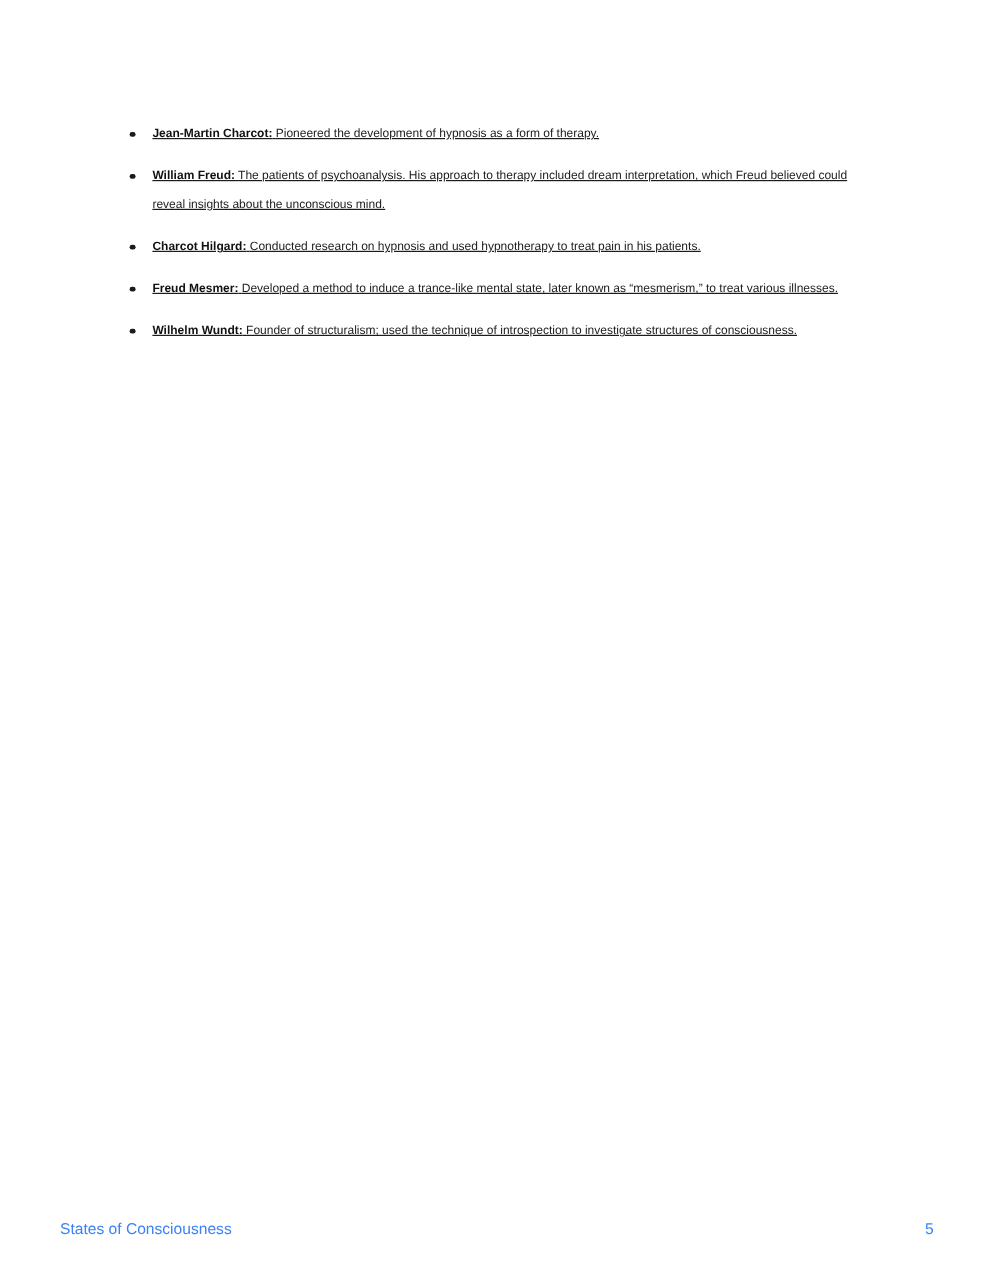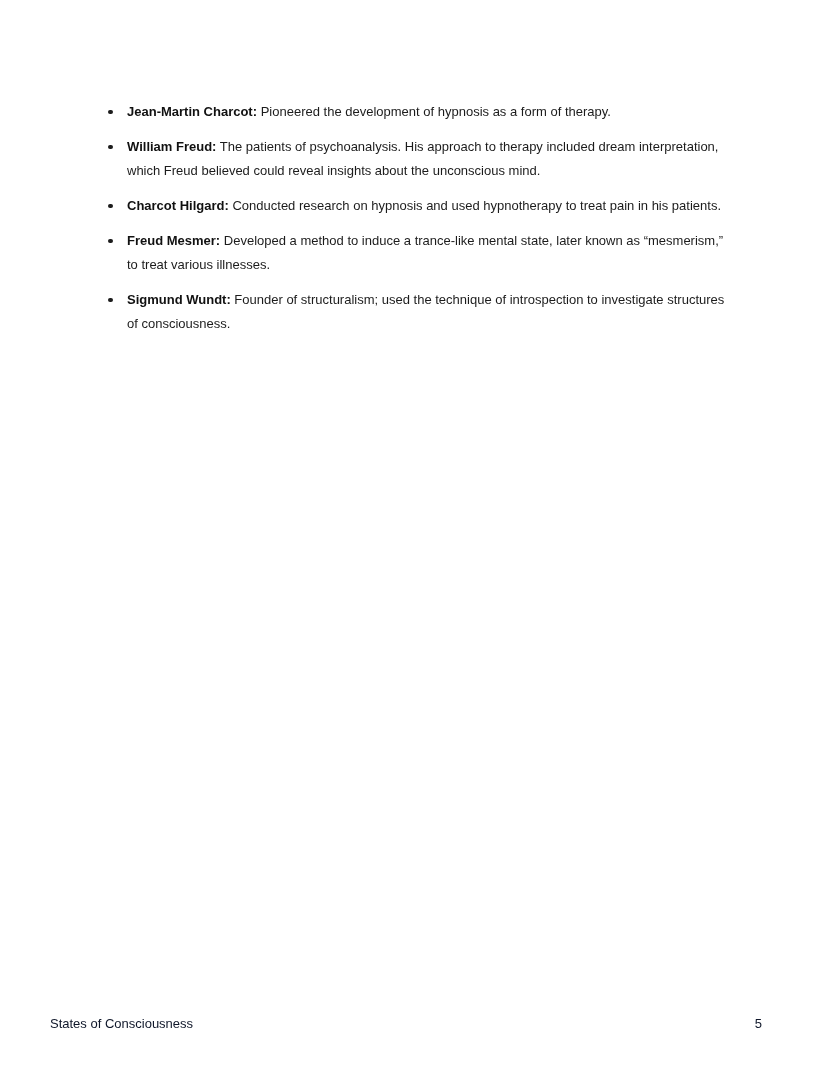--- a/index.html
+++ b/index.html
@@ -25,49 +25,50 @@
     position: absolute;
     top: 100px;
     left: 108px;
     width: 626px;
     list-style: none;
   }
   ul.people-list li {
     position: relative;
     padding-left: 19px;
     margin-bottom: 11px;
-    font-size: 13px;
+    font-size: 10px;
     line-height: 24px;
     color: #1c1c1c;
     text-align: left;
+    text-decoration: underline;
   }
   ul.people-list li .bullet-dot {
     position: absolute;
     left: 0;
     top: 9.5px;
     width: 4.5px;
     height: 4.5px;
     border-radius: 50%;
     background: #1c1c1c;
   }
   ul.people-list li strong {
     font-weight: bold;
     color: #111111;
   }
   .footer {
     position: absolute;
     left: 0;
-    right: 16px;
+    right: 0;
     bottom: 40px;
     padding: 0 50px 0 50px;
     display: flex;
     justify-content: space-between;
     align-items: baseline;
     font-size: 13px;
-    color: #0f172a;
+    color: #3b82f6;
   }
 </style>
 </head>
 <body>
 
 <div class="page">
 
   <ul class="people-list">
     <li>
       <span class="bullet-dot"></span>
@@ -84,21 +85,21 @@
       <strong>Charcot Hilgard:</strong>
       <span>Conducted research on hypnosis and used hypnotherapy to treat pain in his patients.</span>
     </li>
     <li>
       <span class="bullet-dot"></span>
       <strong>Freud Mesmer:</strong>
       <span>Developed a method to induce a trance-like mental state, later known as “mesmerism,” to treat various illnesses.</span>
     </li>
     <li>
       <span class="bullet-dot"></span>
-      <strong>Sigmund Wundt:</strong>
+      <strong>Wilhelm Wundt:</strong>
       <span>Founder of structuralism; used the technique of introspection to investigate structures of consciousness.</span>
     </li>
   </ul>
 
   <div class="footer">
     <span>States of Consciousness</span>
     <span>5</span>
   </div>
 
 </div>

